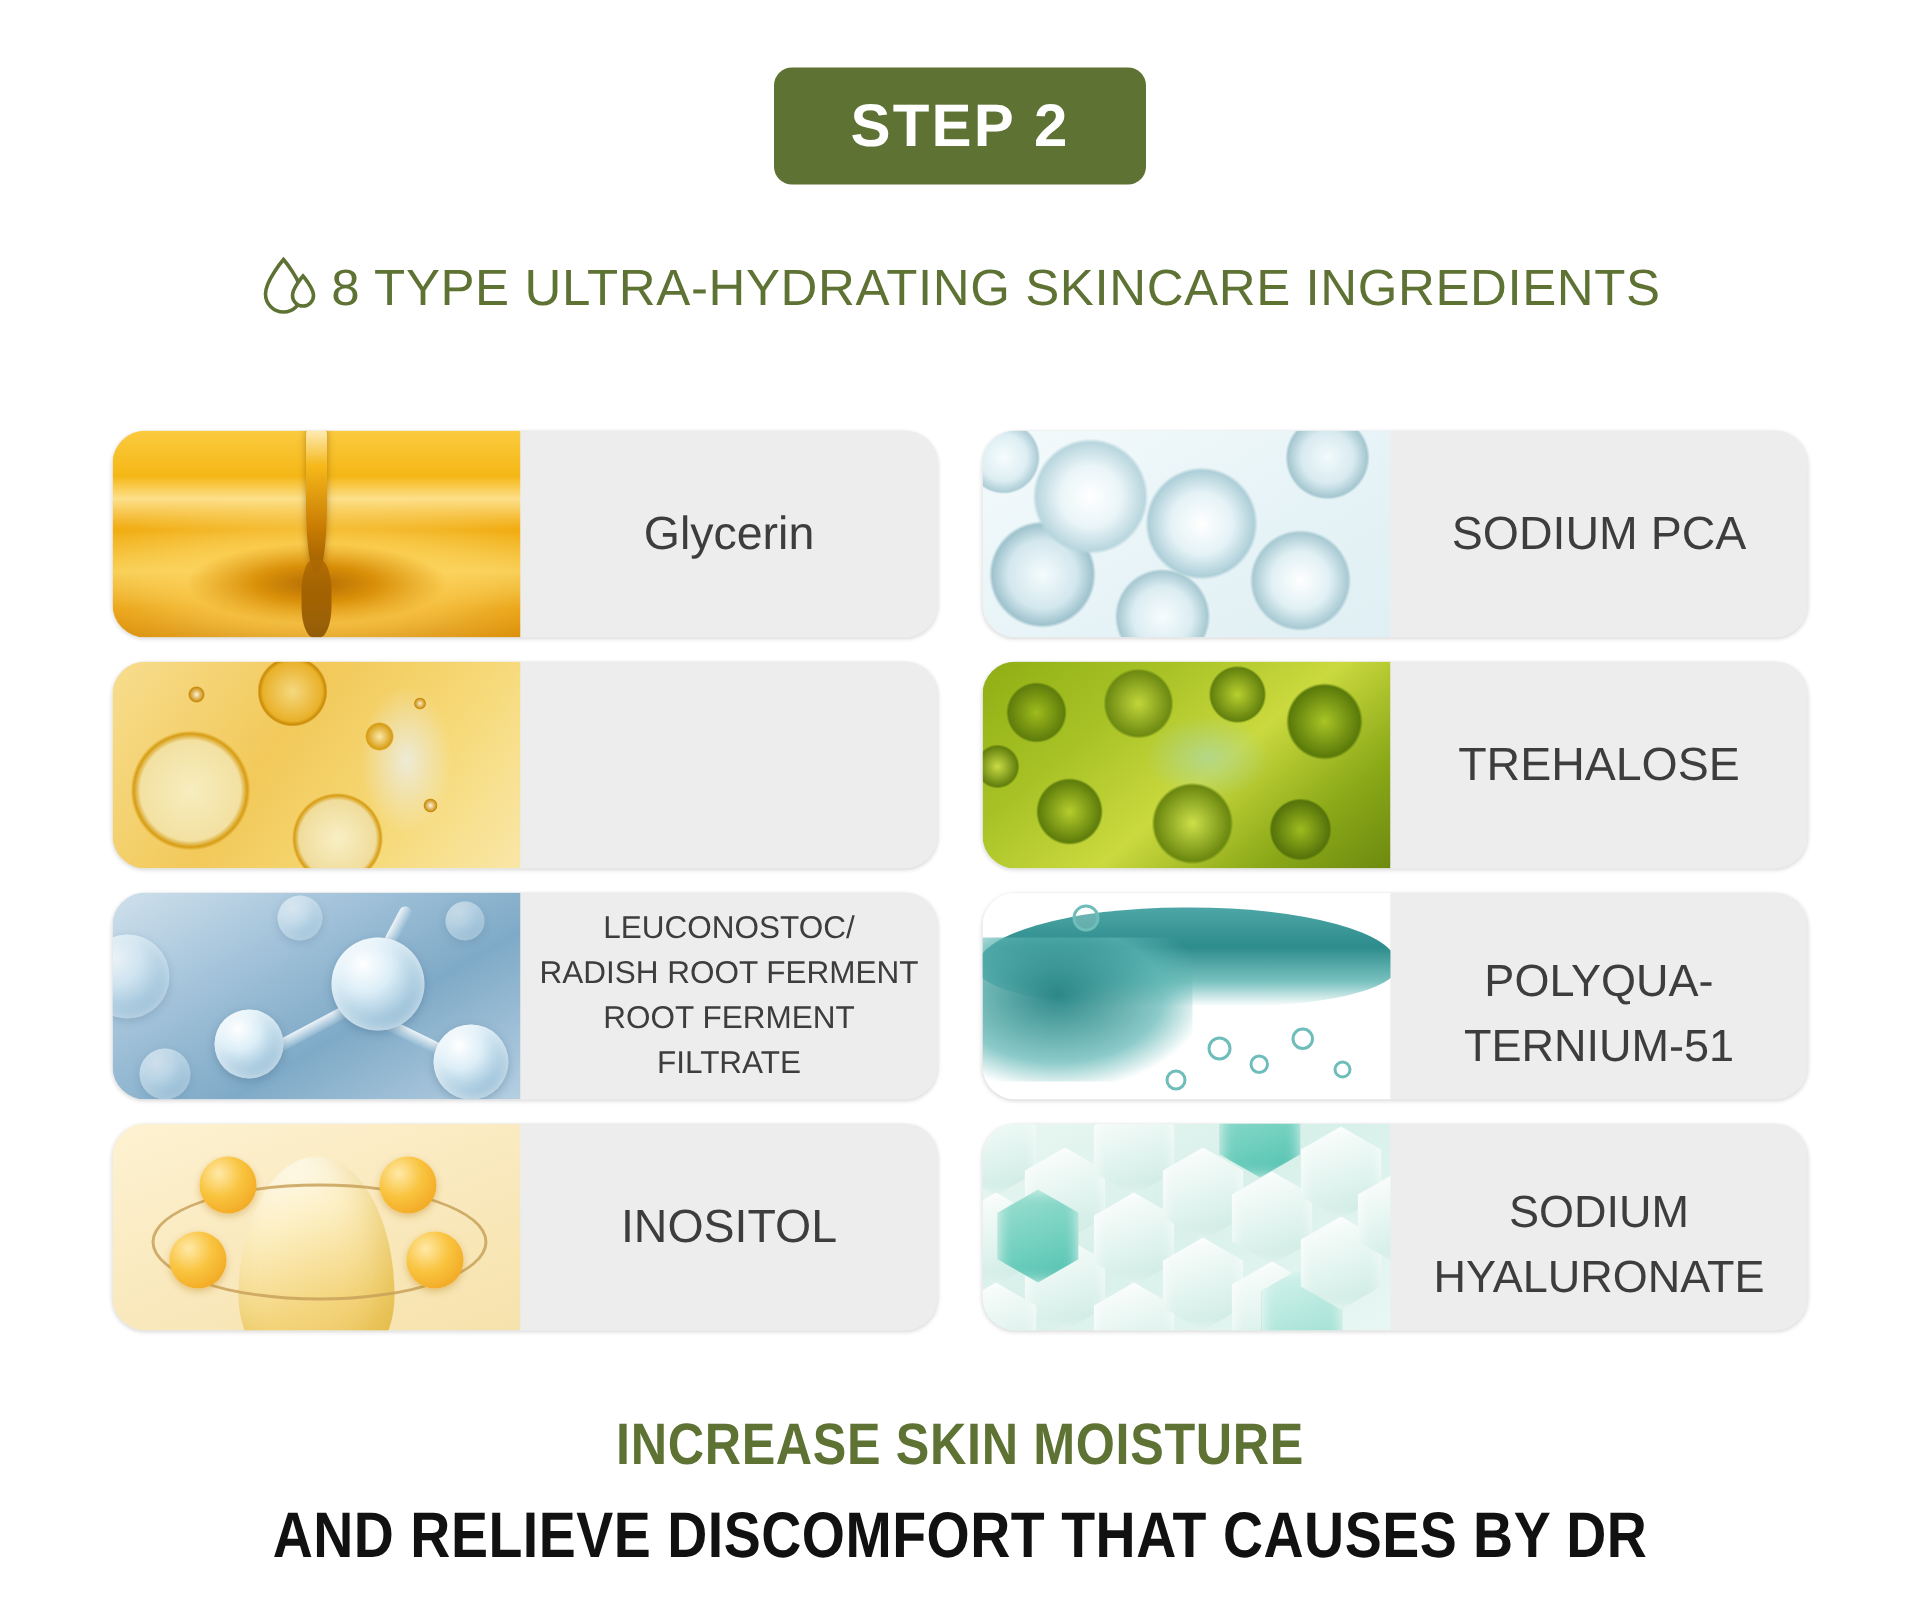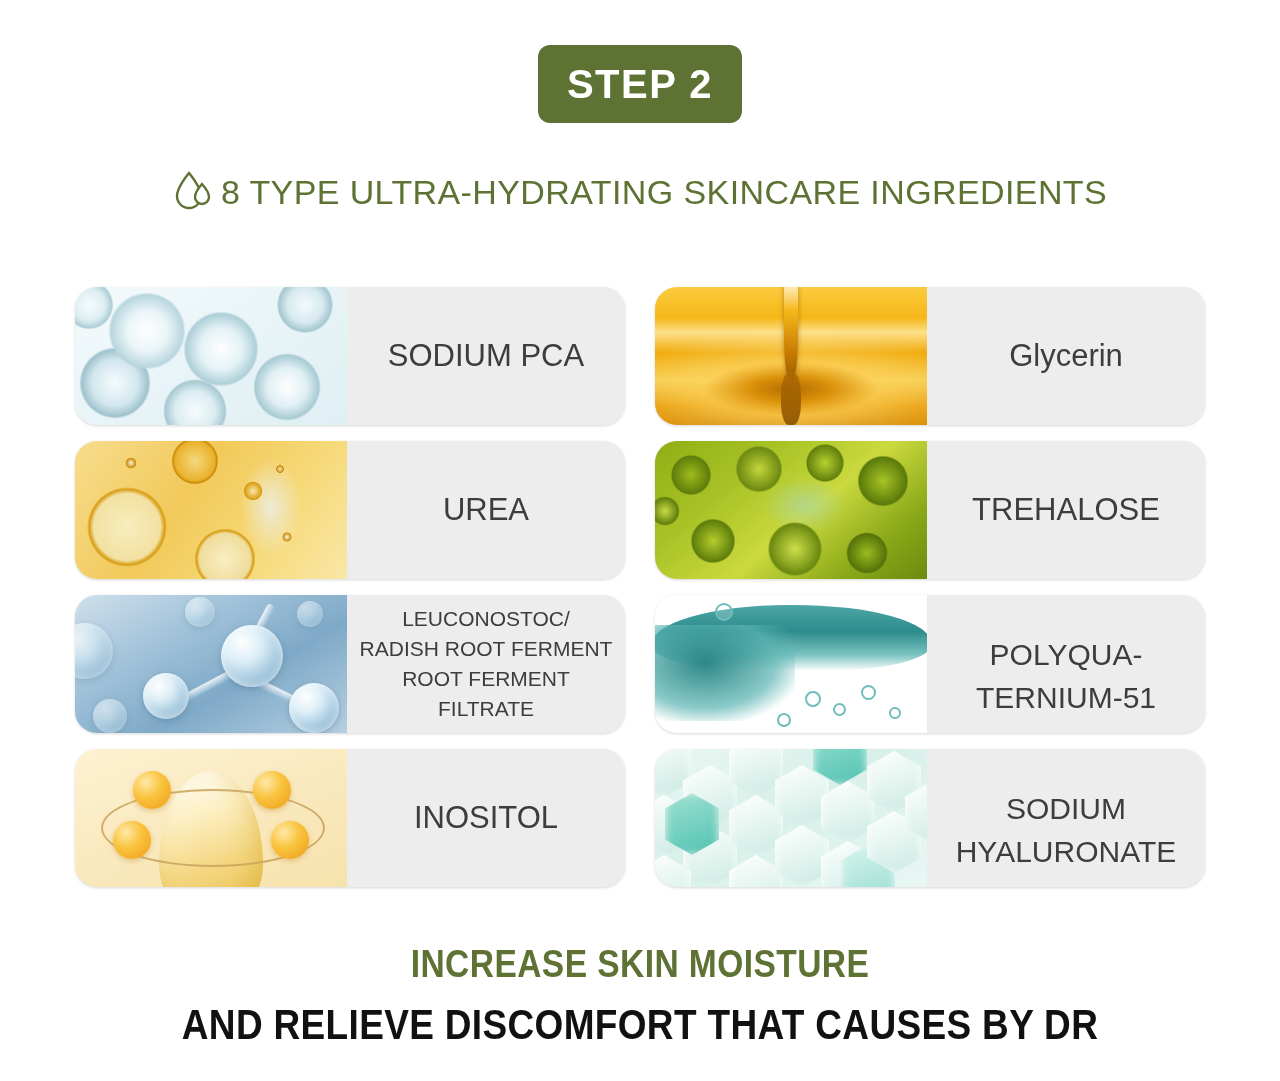--- a/index.html
+++ b/index.html
@@ -21,21 +21,21 @@
     top: 45px;
     left: 0;
     width: 1280px;
     display: flex;
     justify-content: center;
   }
   .step-badge {
     background: #5d7233;
     color: #ffffff;
     border-radius: 12px;
-    width: 204px;
+    width: 248px;
     height: 78px;
     display: flex;
     align-items: center;
     justify-content: center;
     font-size: 40px;
     font-weight: bold;
     letter-spacing: 1.5px;
     font-family: "Liberation Sans", sans-serif;
   }
 
@@ -334,37 +334,36 @@
       <path d="M29 14 C29 14 22 22 22 27 A7 7 0 0 0 36 27 C36 22 29 14 29 14 Z" fill="#ffffff" stroke="#5d7233" stroke-width="2.4"></path>
     </svg>
   </span>
   <span class="headline-text">8 TYPE ULTRA-HYDRATING SKINCARE INGREDIENTS</span>
 </div>
 
 <div class="grid">
 
   <div class="card">
     <div class="card-thumb">
+      <div class="art art-glycerin"></div>
+    </div>
+    <div class="card-label">Glycerin</div>
+  </div>
+
+  <div class="card">
+    <div class="card-thumb">
       <div class="art art-sodiumpca"></div>
     </div>
     <div class="card-label">SODIUM PCA</div>
   </div>
 
   <div class="card">
     <div class="card-thumb">
-      <div class="art art-glycerin"></div>
-    </div>
-    <div class="card-label">Glycerin</div>
-  </div>
-
-  <div class="card">
-    <div class="card-thumb">
       <div class="art art-urea"></div>
     </div>
-    <div class="card-label">UREA</div>
   </div>
 
   <div class="card">
     <div class="card-thumb">
       <div class="art art-trehalose"></div>
     </div>
     <div class="card-label">TREHALOSE</div>
   </div>
 
   <div class="card">

